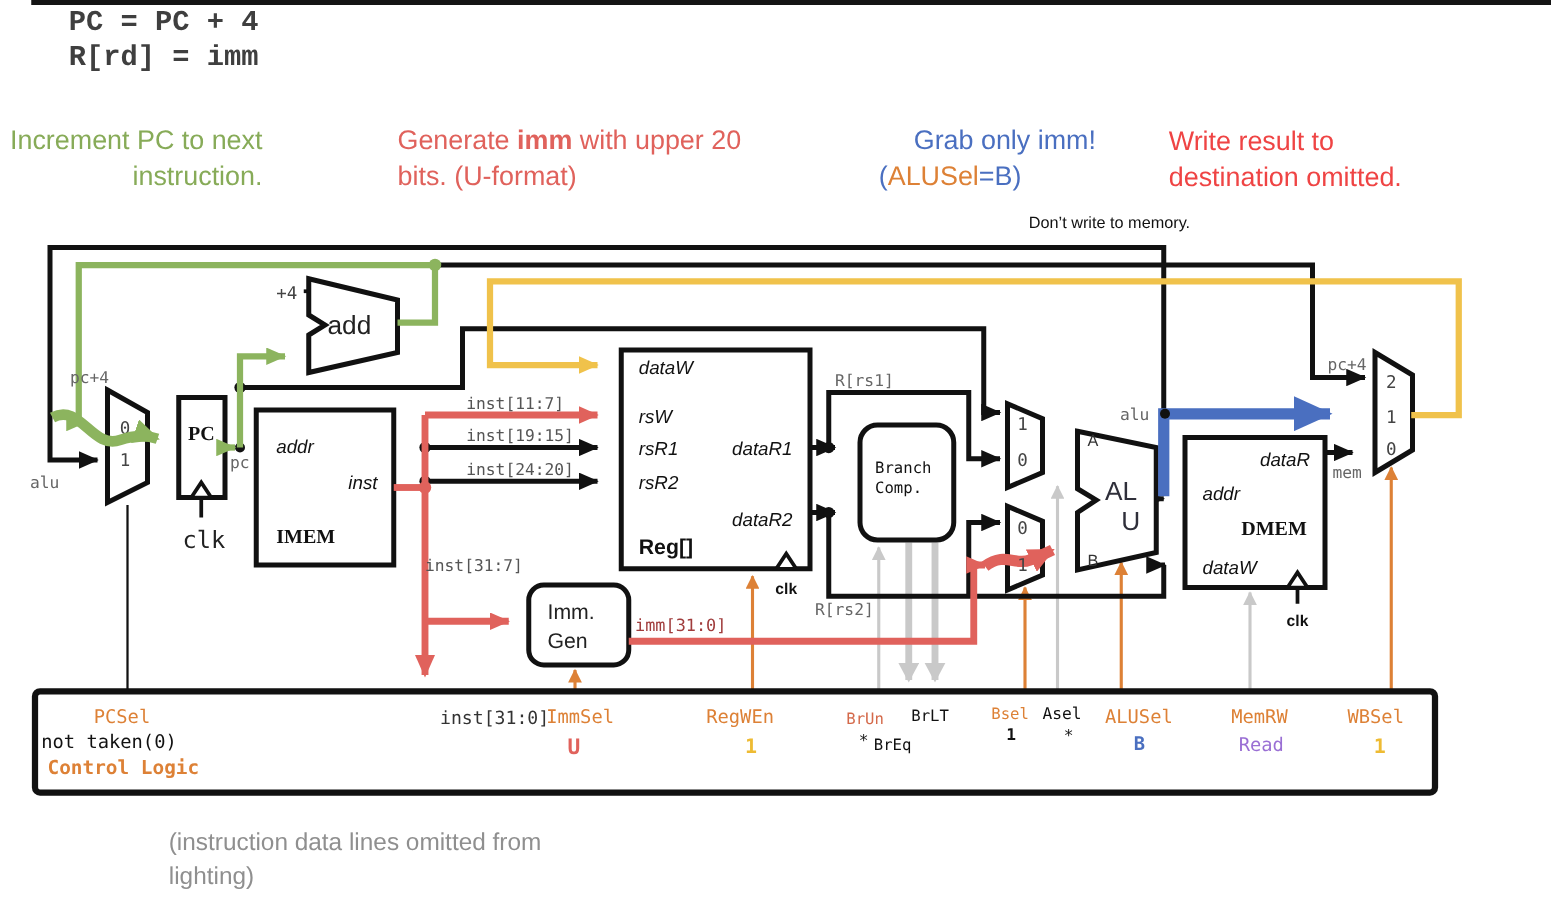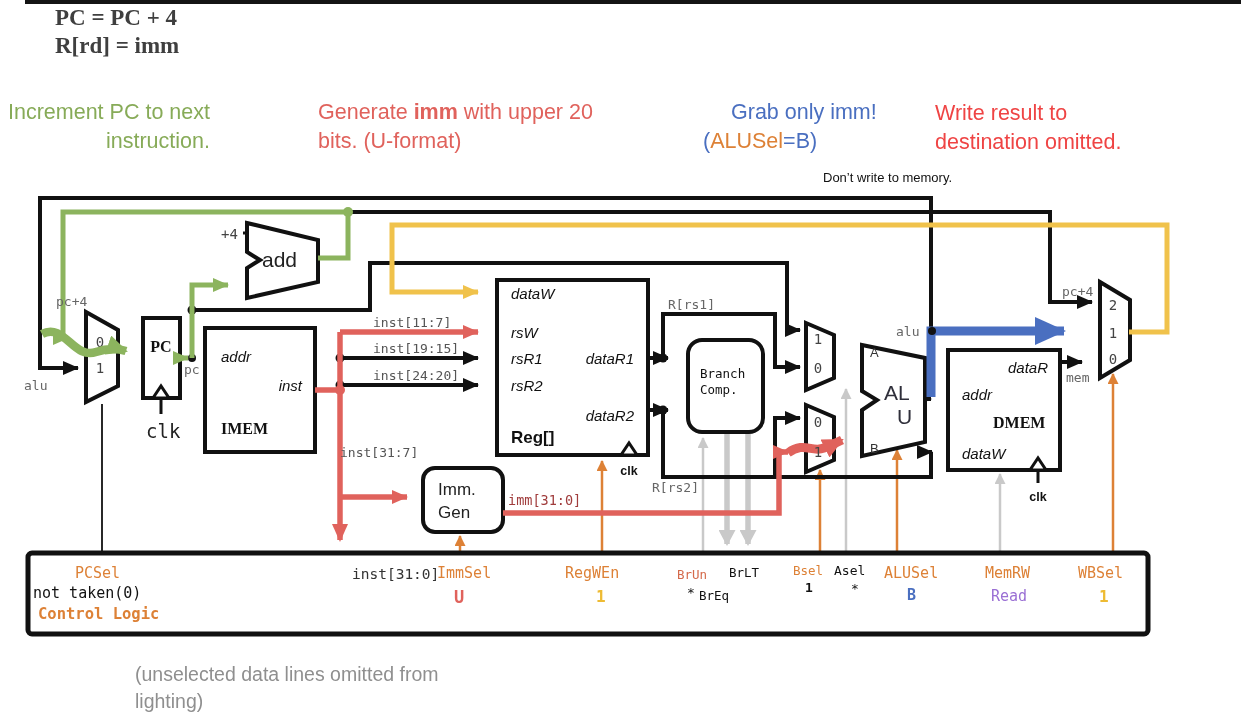--- a/index.html
+++ b/index.html
@@ -1,21 +1,21 @@
 <!DOCTYPE html>
 <html><head>
 <meta charset="utf-8">
 <style>
   html,body{margin:0;padding:0;background:#fff;}
   #stage{position:relative;width:1241px;height:728px;background:#fff;overflow:hidden;
          font-family:"Liberation Sans",sans-serif;}
   #topbar{position:absolute;left:25px;top:0;width:1216px;height:4px;background:#141414;}
   #diagram{position:absolute;left:0;top:0;width:1241px;height:728px;}
 
-  .code{position:absolute;left:55px;top:4px;font-family:Liberation Serif, serif;
+  .code{position:absolute;left:55px;top:4px;font-family:Liberation Mono, monospace;
         font-weight:700;font-size:23px;line-height:28px;color:#3f3f3f;white-space:pre;}
   .note{position:absolute;font-size:21.5px;line-height:29px;}
   .note-green{left:8px;top:98px;color:#87ab58;text-align:right;}
   .note-red{left:318px;top:98px;color:#e0625c;}
   .note-blue1{left:731px;top:98px;color:#4a6fc0;font-weight:400;}
   .note-blue2{left:703px;top:127px;color:#4a6fc0;font-weight:400;}
   .note-blue2 .org{color:#dd8136;}
   .note-yellow{left:935px;top:99px;color:#ef4444;}
   .note-mem{left:823px;top:163px;color:#111;font-size:13px;}
   .caption{position:absolute;left:135px;top:661px;color:#8f8f8f;font-size:19.5px;line-height:27px;}
@@ -277,16 +277,16 @@
       <text class="c15o" x="884" y="578">ALUSel</text>
       <text class="vB" x="907" y="600">B</text>
       <text class="c15o" x="985" y="578">MemRW</text>
       <text class="vP" x="991" y="601">Read</text>
       <text class="c15o" x="1078" y="578">WBSel</text>
       <text class="vY" x="1099" y="602">1</text>
     </g>
   </svg>
 
   <div class="caption">
-    <span>(unselected data lines omitted from</span><br>
+    <span>(instruction data lines omitted from</span><br>
     <span>lighting)</span>
   </div>
 </div>
 
 </body></html>

